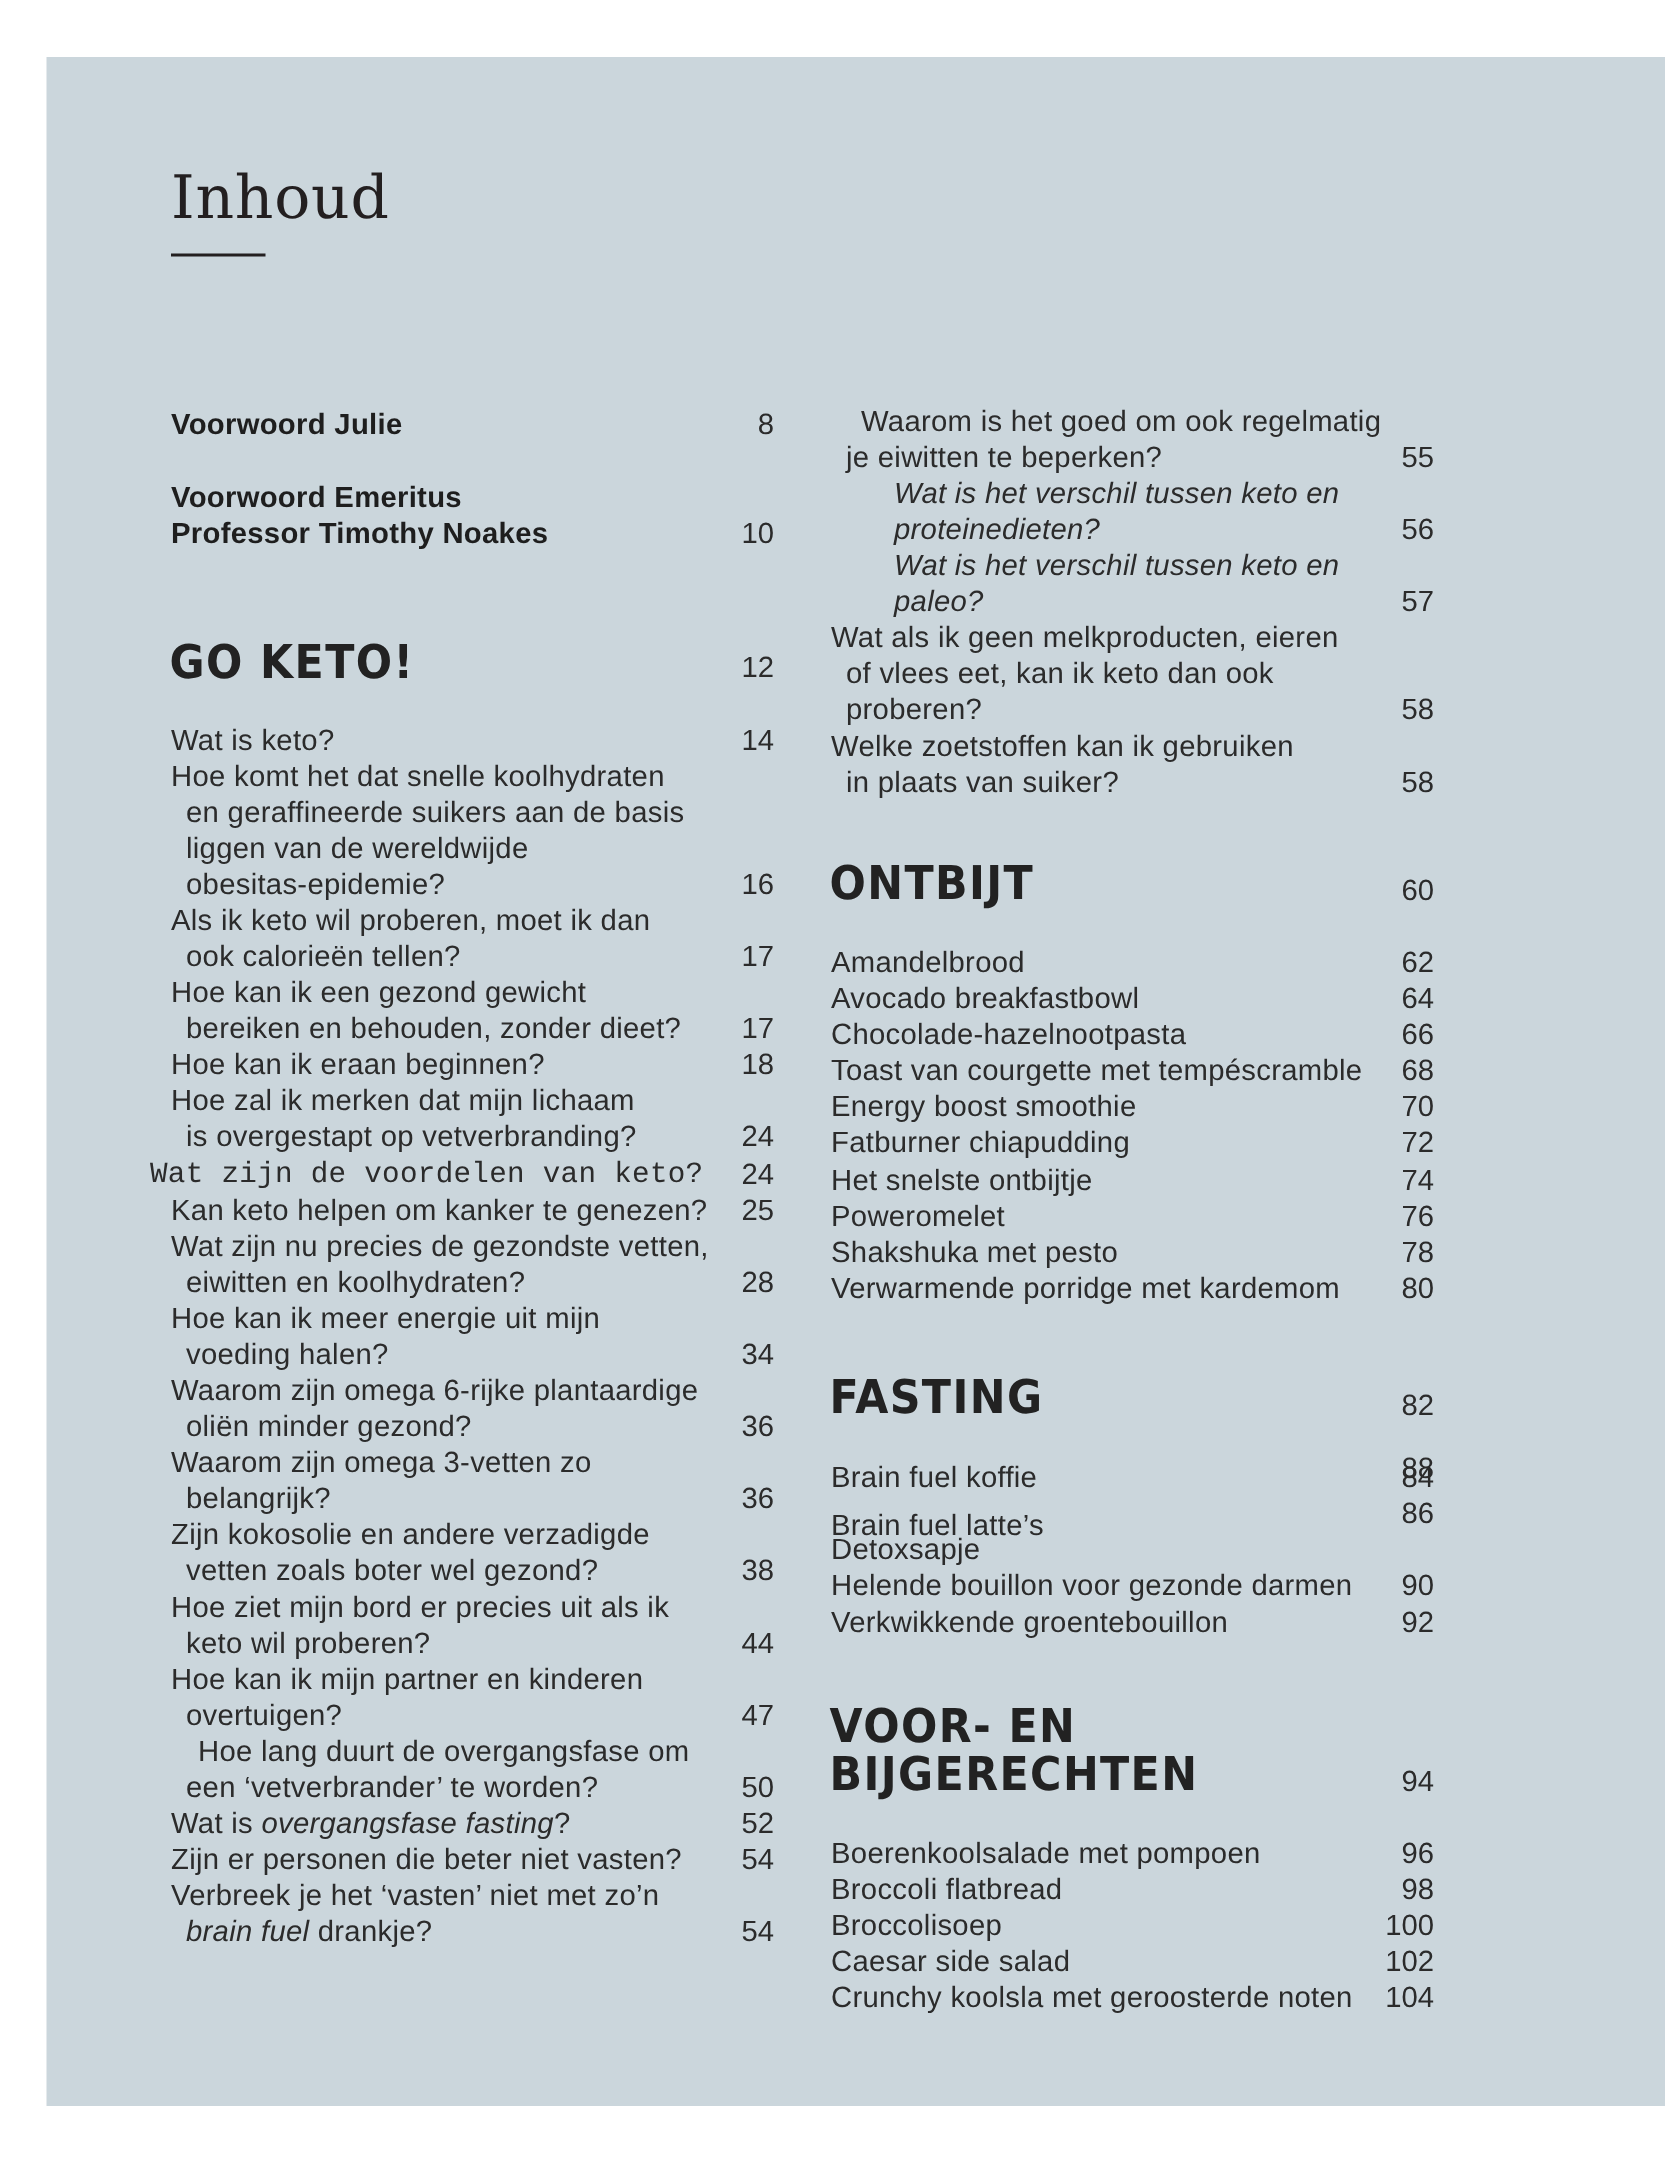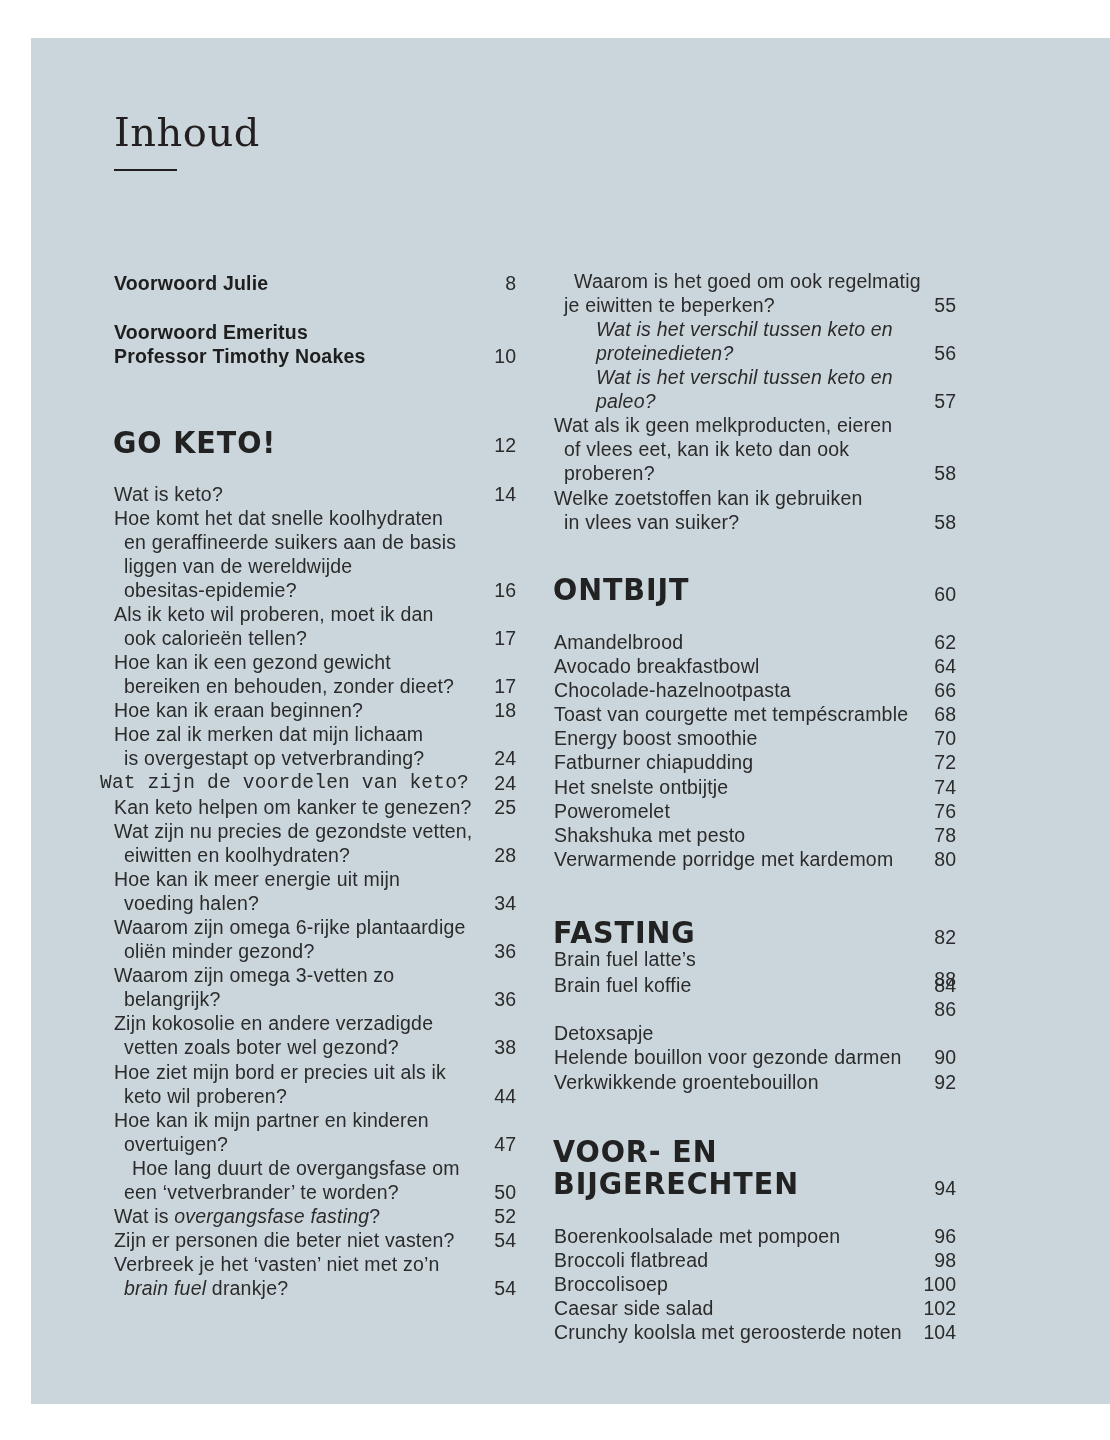--- a/index.html
+++ b/index.html
@@ -114,21 +114,21 @@
 <div class="line ital" style="left:596px;top:365px;">Wat is het verschil tussen keto en</div>
 <div class="line ital" style="left:596px;top:389px;">paleo?</div>
 <div class="num" style="left:896px;top:389px;">57</div>
 
 <div class="line" style="left:554px;top:413px;">Wat als ik geen melkproducten, eieren</div>
 <div class="line" style="left:564px;top:437px;">of vlees eet, kan ik keto dan ook</div>
 <div class="line" style="left:564px;top:461px;">proberen?</div>
 <div class="num" style="left:896px;top:461px;">58</div>
 
 <div class="line" style="left:554px;top:486px;">Welke zoetstoffen kan ik gebruiken</div>
-<div class="line" style="left:564px;top:510px;">in vlees van suiker?</div>
+<div class="line" style="left:564px;top:510px;">in plaats van suiker?</div>
 <div class="num" style="left:896px;top:510px;">58</div>
 
 <div class="sect" style="left:553px;top:572px;">ONTBIJT</div>
 <div class="num" style="left:896px;top:582px;">60</div>
 
 <div class="line" style="left:554px;top:630px;">Amandelbrood</div>
 <div class="num" style="left:896px;top:630px;">62</div>
 <div class="line" style="left:554px;top:654px;">Avocado breakfastbowl</div>
 <div class="num" style="left:896px;top:654px;">64</div>
 <div class="line" style="left:554px;top:678px;">Chocolade-hazelnootpasta</div>
@@ -146,21 +146,21 @@
 <div class="line" style="left:554px;top:823px;">Shakshuka met pesto</div>
 <div class="num" style="left:896px;top:823px;">78</div>
 <div class="line" style="left:554px;top:847px;">Verwarmende porridge met kardemom</div>
 <div class="num" style="left:896px;top:847px;">80</div>
 
 <div class="sect" style="left:553px;top:915px;">FASTING</div>
 <div class="num" style="left:896px;top:925px;">82</div>
 
 <div class="line" style="left:554px;top:973px;">Brain fuel koffie</div>
 <div class="num" style="left:896px;top:973px;">84</div>
-<div class="line" style="left:554px;top:947px;">Brain fuel latte’s</div>
+<div class="line" style="left:554px;top:1005px;">Brain fuel latte’s</div>
 <div class="num" style="left:896px;top:997px;">86</div>
 <div class="line" style="left:554px;top:1021px;">Detoxsapje</div>
 <div class="num" style="left:896px;top:967px;">88</div>
 <div class="line" style="left:554px;top:1045px;">Helende bouillon voor gezonde darmen</div>
 <div class="num" style="left:896px;top:1045px;">90</div>
 <div class="line" style="left:554px;top:1070px;">Verkwikkende groentebouillon</div>
 <div class="num" style="left:896px;top:1070px;text-align:right;">92</div>
 
 <div class="sect" style="left:553px;top:1134px;">VOOR- EN</div>
 <div class="sect" style="left:553px;top:1166px;">BIJGERECHTEN</div>

